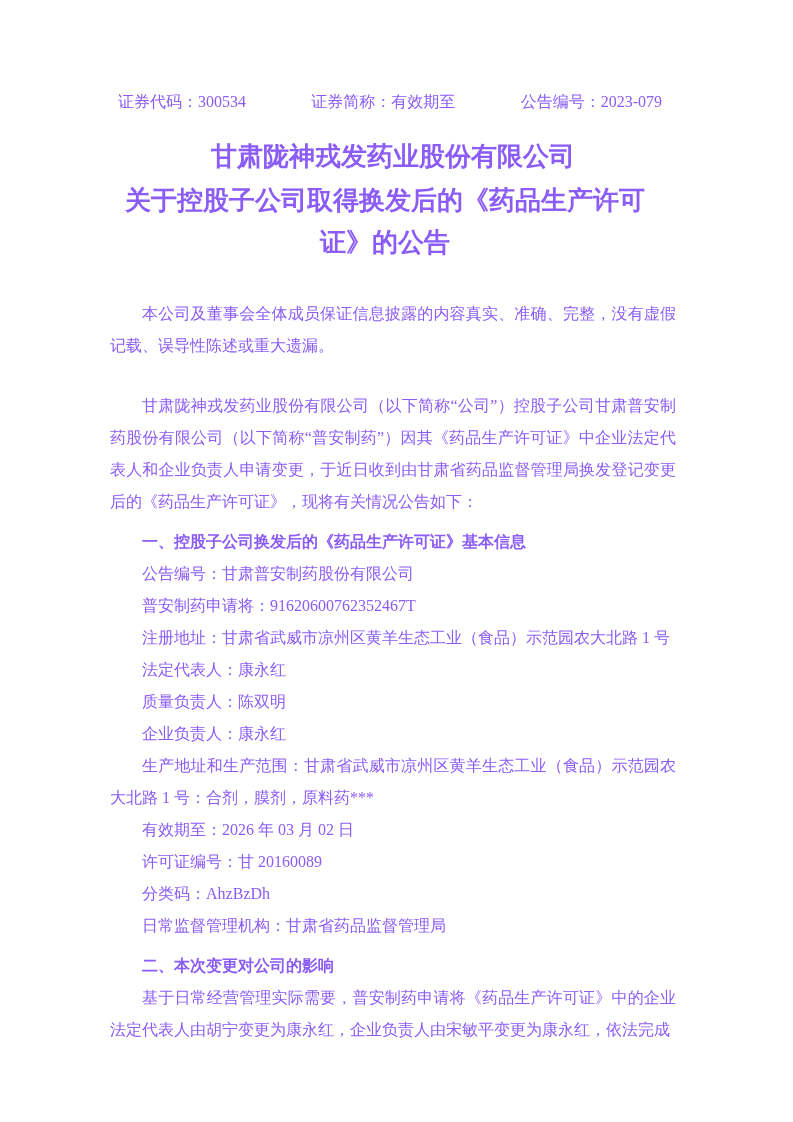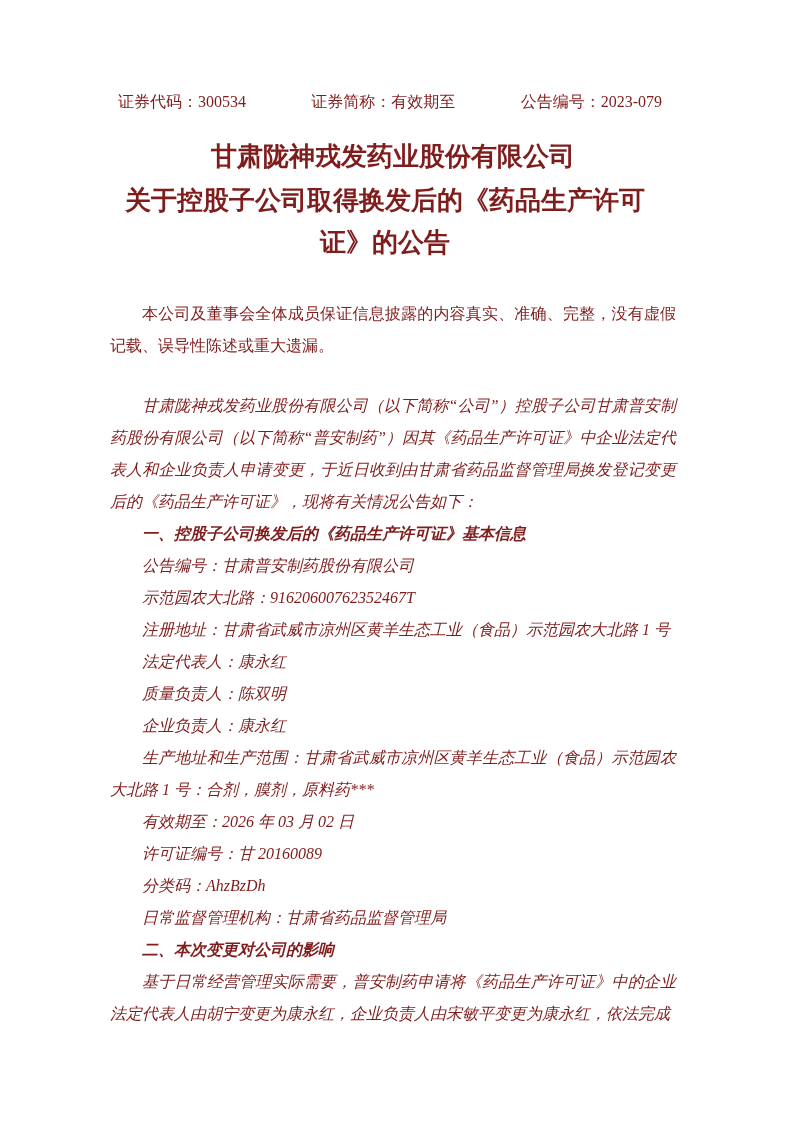--- a/index.html
+++ b/index.html
@@ -6,21 +6,21 @@
     margin: 0;
     padding: 0;
     background: #ffffff;
   }
   .page {
     position: relative;
     width: 793px;
     height: 1122px;
     margin: 0 auto;
     background: #ffffff;
-    color: #7f1d1d;
+    color: #8b5cf6;
     font-family: "Liberation Serif", "DejaVu Serif", serif;
     font-size: 16px;
     box-sizing: border-box;
     padding: 86px 117px 8px 110px;
     overflow: hidden;
   }
   .header-row {
     display: flex;
     justify-content: space-between;
     line-height: 32px;
@@ -35,28 +35,28 @@
   }
   .title-company { margin: 18px 0 0 0; }
   .title-subject { margin: 2px 16px 0 0; }
   .declaration {
     margin: 34px 0 0 0;
     font-weight: normal;
     line-height: 32px;
     text-align: justify;
     text-indent: 2em;
   }
-  .body-text { margin-top: 28px; font-style: italic; }
+  .body-text { margin-top: 28px; }
   .body-text p {
     margin: 0;
     line-height: 32px;
     text-align: justify;
     text-indent: 2em;
   }
-  .body-text p.heading { font-weight: bold; }
+  .body-text p.heading { font-weight: bold; margin-top: 8px; }
 </style>
 </head>
 <body>
 
 <div class="page">
 
   <div class="header-row">
     <span>证券代码：300534</span>
     <span>证券简称：有效期至</span>
     <span>公告编号：2023-079</span>
@@ -64,21 +64,21 @@
 
   <div class="title title-company">甘肃陇神戎发药业股份有限公司</div>
   <div class="title title-subject">关于控股子公司取得换发后的《药品生产许可证》的公告</div>
 
   <div class="declaration">本公司及董事会全体成员保证信息披露的内容真实、准确、完整，没有虚假记载、误导性陈述或重大遗漏。</div>
 
   <div class="body-text">
       <p class="indent">甘肃陇神戎发药业股份有限公司（以下简称“公司”）控股子公司甘肃普安制药股份有限公司（以下简称“普安制药”）因其《药品生产许可证》中企业法定代表人和企业负责人申请变更，于近日收到由甘肃省药品监督管理局换发登记变更后的《药品生产许可证》，现将有关情况公告如下：</p>
       <p class="heading">一、控股子公司换发后的《药品生产许可证》基本信息</p>
       <p class="indent">公告编号：甘肃普安制药股份有限公司</p>
-      <p class="indent">示范园农大北路：91620600762352467T</p>
+      <p class="indent">普安制药申请将：91620600762352467T</p>
       <p class="indent">注册地址：甘肃省武威市凉州区黄羊生态工业（食品）示范园农大北路 1 号</p>
       <p class="indent">法定代表人：康永红</p>
       <p class="indent">质量负责人：陈双明</p>
       <p class="indent">企业负责人：康永红</p>
       <p class="indent">生产地址和生产范围：甘肃省武威市凉州区黄羊生态工业（食品）示范园农大北路 1 号：合剂，膜剂，原料药***</p>
       <p class="indent">有效期至：2026 年 03 月 02 日</p>
       <p class="indent">许可证编号：甘 20160089</p>
       <p class="indent">分类码：AhzBzDh</p>
       <p class="indent">日常监督管理机构：甘肃省药品监督管理局</p>
       <p class="heading">二、本次变更对公司的影响</p>

